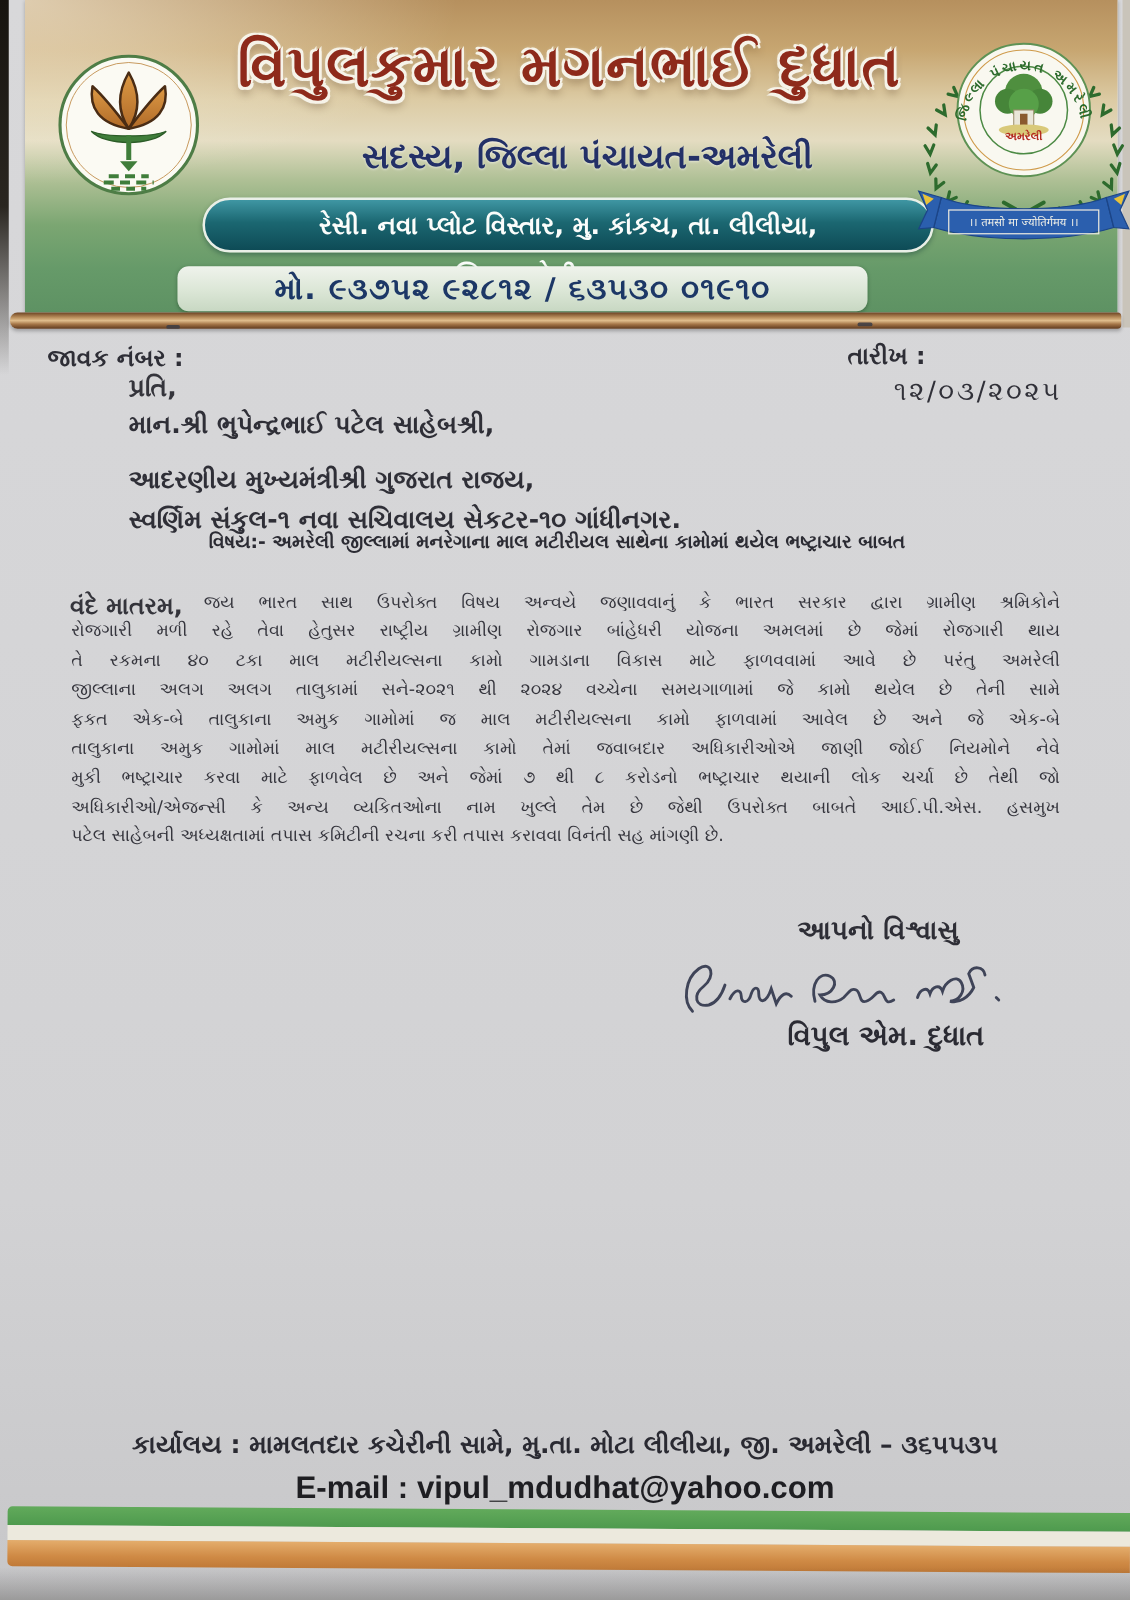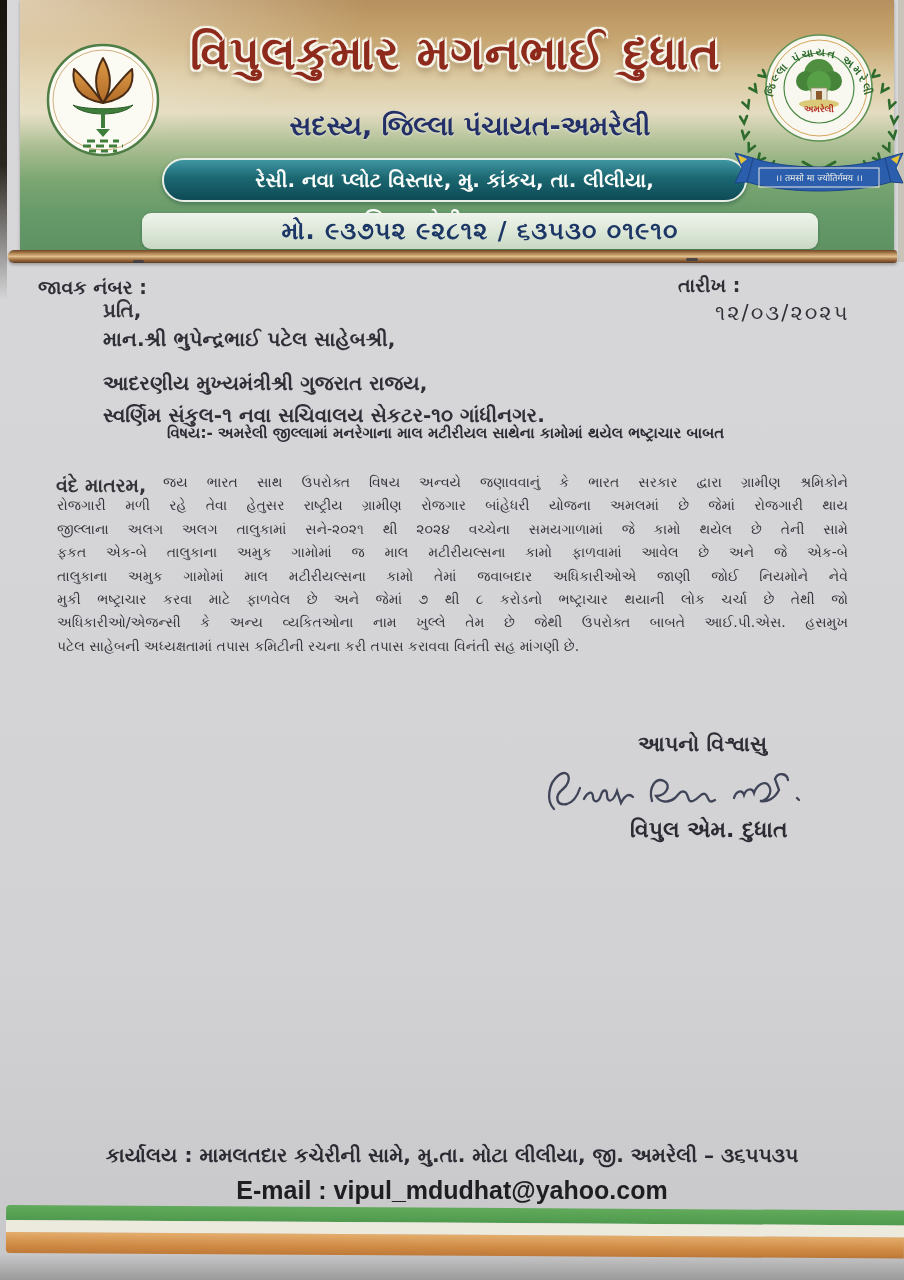--- a/index.html
+++ b/index.html
@@ -29,21 +29,21 @@
       text-shadow:-2px -2px 0 #f6f3e9,2px -2px 0 #f6f3e9,-2px 2px 0 #f6f3e9,2px 2px 0 #f6f3e9,
                   0 0 4px #fdfbf2,0 5px 7px rgba(60,35,15,.35);}
   #head-sub{left:230px;top:110px;width:480px;text-align:center;
       font-size:27px;font-weight:bold;color:#233067;text-shadow:0 1px 2px rgba(255,255,255,.55);}
 
   #addr-pill{left:162px;top:158px;width:585px;height:44px;box-sizing:border-box;
       border:2px solid #e9efe7;border-radius:24px;
       background:linear-gradient(180deg,#3f96a3 0%,#1b6771 45%,#0e4b56 100%);
       color:#fbfdfb;font-size:20px;font-weight:bold;text-align:center;line-height:40px;
       box-shadow:0 2px 4px rgba(0,40,45,.35);}
-  #phone-band{left:142px;top:213px;width:676px;height:36px;border-radius:9px;
+  #phone-band{left:142px;top:213px;width:552px;height:36px;border-radius:9px;
       background:linear-gradient(180deg,#eff3ec 0%,#dbe6d6 55%,#c8d8c3 100%);
       color:#1c3766;font-size:24px;font-weight:bold;text-align:center;line-height:36px;
       letter-spacing:1px;box-shadow:0 1px 3px rgba(20,50,25,.35);}
 
   #rod{left:8px;top:250px;width:889px;height:13px;border-radius:6px 3px 3px 6px;
       background:linear-gradient(180deg,#6e4423 0%,#b98e5c 30%,#e0bd8c 50%,#a47547 72%,#5f3a1e 100%);
       box-shadow:0 2px 3px rgba(0,0,0,.25);}
 
   
   .guj{line-height:1.2;}
@@ -184,20 +184,21 @@
   <div class="abs guj rcpt" id="rcpt-0">માન.શ્રી ભુપેન્દ્રભાઈ પટેલ સાહેબશ્રી,</div>
   <div class="abs guj rcpt" id="rcpt-1">આદરણીય મુખ્યમંત્રીશ્રી ગુજરાત રાજય,</div>
   <div class="abs guj rcpt" id="rcpt-2">સ્વર્ણિમ સંકુલ-૧ નવા સચિવાલય સેકટર-૧૦ ગાંધીનગર.</div>
 
   <div class="abs guj" id="subject">વિષય:- અમરેલી જીલ્લામાં મનરેગાના માલ મટીરીયલ સાથેના કામોમાં થયેલ ભષ્ટ્રાચાર બાબત</div>
   <div class="abs guj" id="greeting">વંદે માતરમ,</div>
 
   <div class="abs" id="body-block">
     <div class="bline first">જય ભારત સાથ ઉપરોક્ત વિષય અન્વયે જણાવવાનું કે ભારત સરકાર દ્વારા ગ્રામીણ શ્રમિકોને</div>
     <div class="bline">રોજગારી મળી રહે તેવા હેતુસર રાષ્ટ્રીય ગ્રામીણ રોજગાર બાંહેધરી યોજના અમલમાં છે જેમાં રોજગારી થાય</div>
+    <div class="bline">તે રકમના ૪૦ ટકા માલ મટીરીયલ્સના કામો ગામડાના વિકાસ માટે ફાળવવામાં આવે છે પરંતુ અમરેલી</div>
     <div class="bline">જીલ્લાના અલગ અલગ તાલુકામાં સને-૨૦૨૧ થી ૨૦૨૪ વચ્ચેના સમયગાળામાં જે કામો થયેલ છે તેની સામે</div>
     <div class="bline">ફકત એક-બે તાલુકાના અમુક ગામોમાં જ માલ મટીરીયલ્સના કામો ફાળવામાં આવેલ છે અને જે એક-બે</div>
     <div class="bline">તાલુકાના અમુક ગામોમાં માલ મટીરીયલ્સના કામો તેમાં જવાબદાર અધિકારીઓએ જાણી જોઈ નિયમોને નેવે</div>
     <div class="bline">મુકી ભષ્ટ્રાચાર કરવા માટે ફાળવેલ છે અને જેમાં ૭ થી ૮ કરોડનો ભષ્ટ્રાચાર થયાની લોક ચર્ચા છે તેથી જો</div>
     <div class="bline">અધિકારીઓ/એજન્સી કે અન્ય વ્યકિતઓના નામ ખુલ્લે તેમ છે જેથી ઉપરોક્ત બાબતે આઈ.પી.એસ. હસમુખ</div>
     <div class="bline last">પટેલ સાહેબની અધ્યક્ષતામાં તપાસ કમિટીની રચના કરી તપાસ કરાવવા વિનંતી સહ માંગણી છે.</div>
   </div>
 
   <div class="abs guj" id="regards">આપનો વિશ્વાસુ</div>
   <svg class="abs" id="sig-svg" width="270" height="58" viewBox="0 0 270 58">

